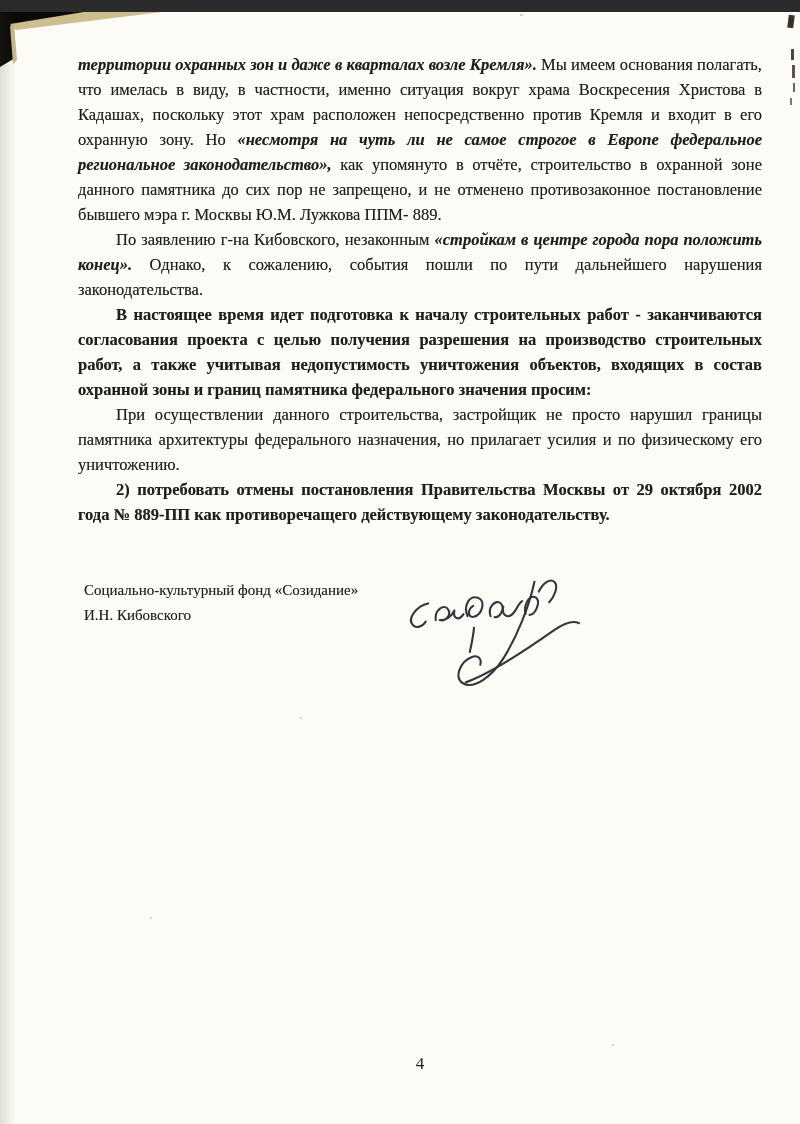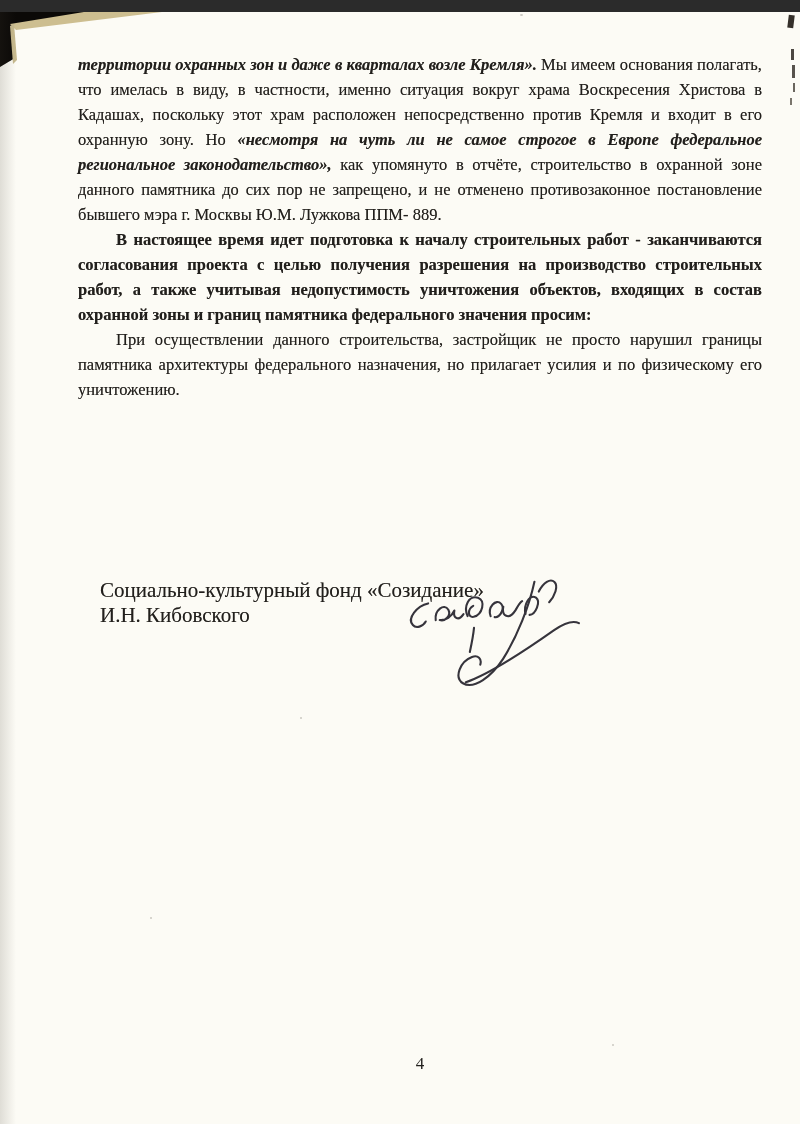--- a/index.html
+++ b/index.html
@@ -51,22 +51,22 @@
     text-align:justify;
     text-shadow:0 0 .4px rgba(45,40,34,.55);
   }
   .text-block p { margin:0; text-indent:38px; }
   .text-block p.no-indent { text-indent:0; }
   .bi { font-weight:bold; font-style:italic; }
   .b  { font-weight:bold; }
   .gap-before { margin-top:25px; }
 
   .sig-block {
-    position:absolute; left:100px; top:566px;
-    font-size:21px; line-height:25px;
+    position:absolute; left:84px; top:566px;
+    font-size:15px; line-height:25px;
     text-shadow:0 0 .4px rgba(45,40,34,.5);
   }
   .sig-svg {
     position:absolute; left:398px; top:543px;
     width:200px; height:145px;
     transform:rotate(-2deg);
   }
   .page-num {
     position:absolute; left:78px; top:1042px; width:684px;
     text-align:center; font-size:17px;
@@ -89,26 +89,28 @@
   <div class="mark mark-d"></div>
   <div class="mark mark-e"></div>
   <div class="speck" style="left:520px;top:2px;width:3px;height:2px;"></div>
   <div class="speck" style="left:300px;top:705px;width:2px;height:2px;"></div>
   <div class="speck" style="left:612px;top:1032px;width:2px;height:2px;"></div>
   <div class="speck" style="left:150px;top:905px;width:2px;height:2px;"></div>
 
   <div class="text-block">
     <p class="no-indent"><span class="bi">территории охранных зон и даже в кварталах возле Кремля».</span><span> Мы имеем основания полагать, что имелась в виду, в частности, именно ситуация вокруг храма Воскресения Христова в Кадашах, поскольку этот храм расположен непосредственно против Кремля и входит в его охранную зону. Но </span><span class="bi">«несмотря на чуть ли не самое строгое в Европе федеральное региональное законодательство»,</span><span> как упомянуто в отчёте, строительство в охранной зоне данного памятника до сих пор не запрещено, и не отменено противозаконное постановление бывшего мэра  г. Москвы Ю.М. Лужкова  ППМ- 889.</span></p>
 
+    <p><span>По заявлению г-на Кибовского, незаконным </span><span class="bi">«стройкам в центре  города пора положить конец».</span><span> Однако, к сожалению, события пошли по пути дальнейшего нарушения законодательства.</span></p>
 
     <p><span class="b">В настоящее время идет подготовка к началу строительных работ - заканчиваются согласования проекта с целью получения разрешения на производство строительных работ, а также учитывая недопустимость уничтожения объектов, входящих в состав охранной зоны и границ памятника федерального значения просим:</span></p>
 
     <p><span>При осуществлении данного строительства, застройщик не просто нарушил границы памятника архитектуры федерального назначения, но прилагает усилия и по физическому его уничтожению.</span></p>
 
 
+    <p><span class="b">2) потребовать отмены постановления Правительства Москвы от 29 октября 2002 года № 889-ПП как противоречащего действующему законодательству.</span></p>
   </div>
 
   <div class="sig-block">
     <div>Социально-культурный фонд «Созидание»</div>
     <div>И.Н. Кибовского</div>
   </div>
 
   <svg class="sig-svg" viewBox="0 0 200 145">
     <g fill="none" stroke="#36343c" stroke-width="2.1" stroke-linecap="round" stroke-linejoin="round">
       <path d="M31,46 C20,48 9,60 15,67 C18,71 25,69 28,64"></path>

